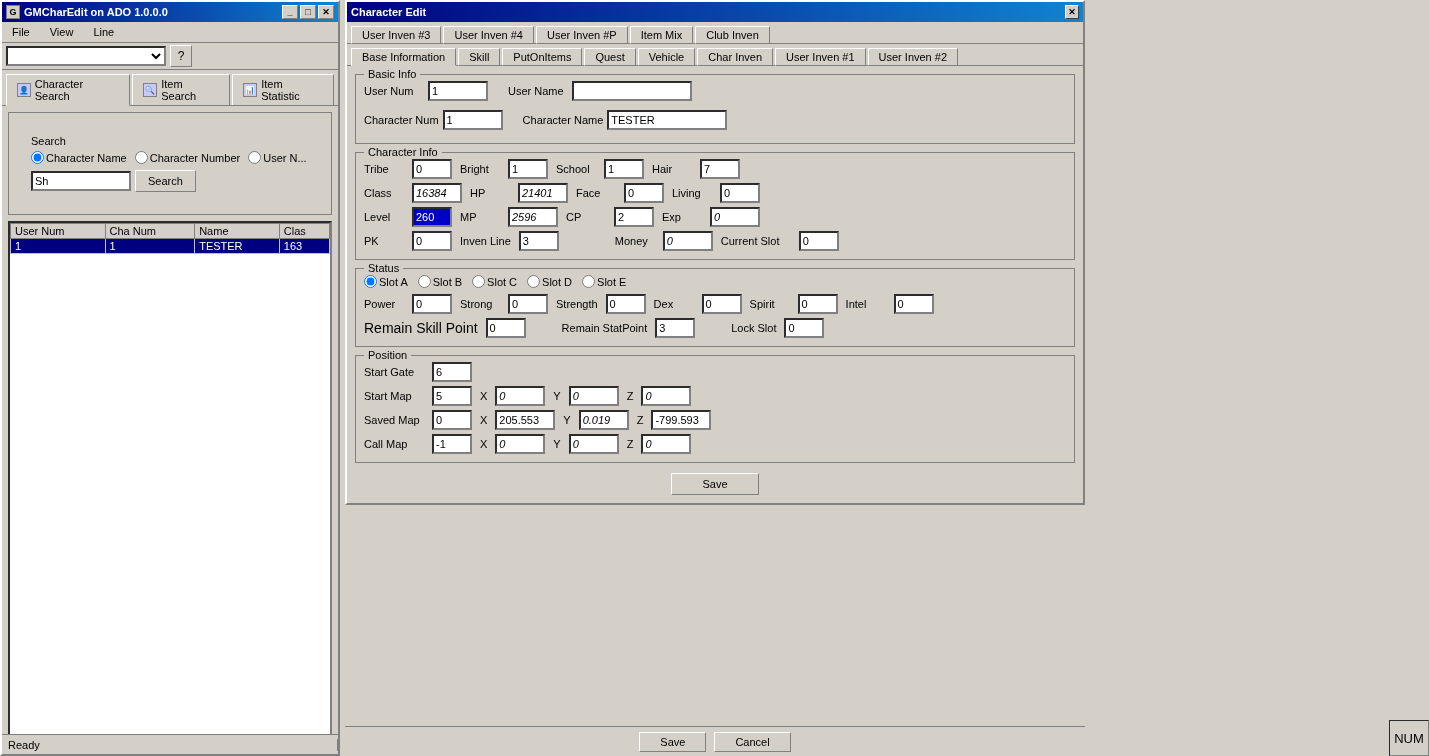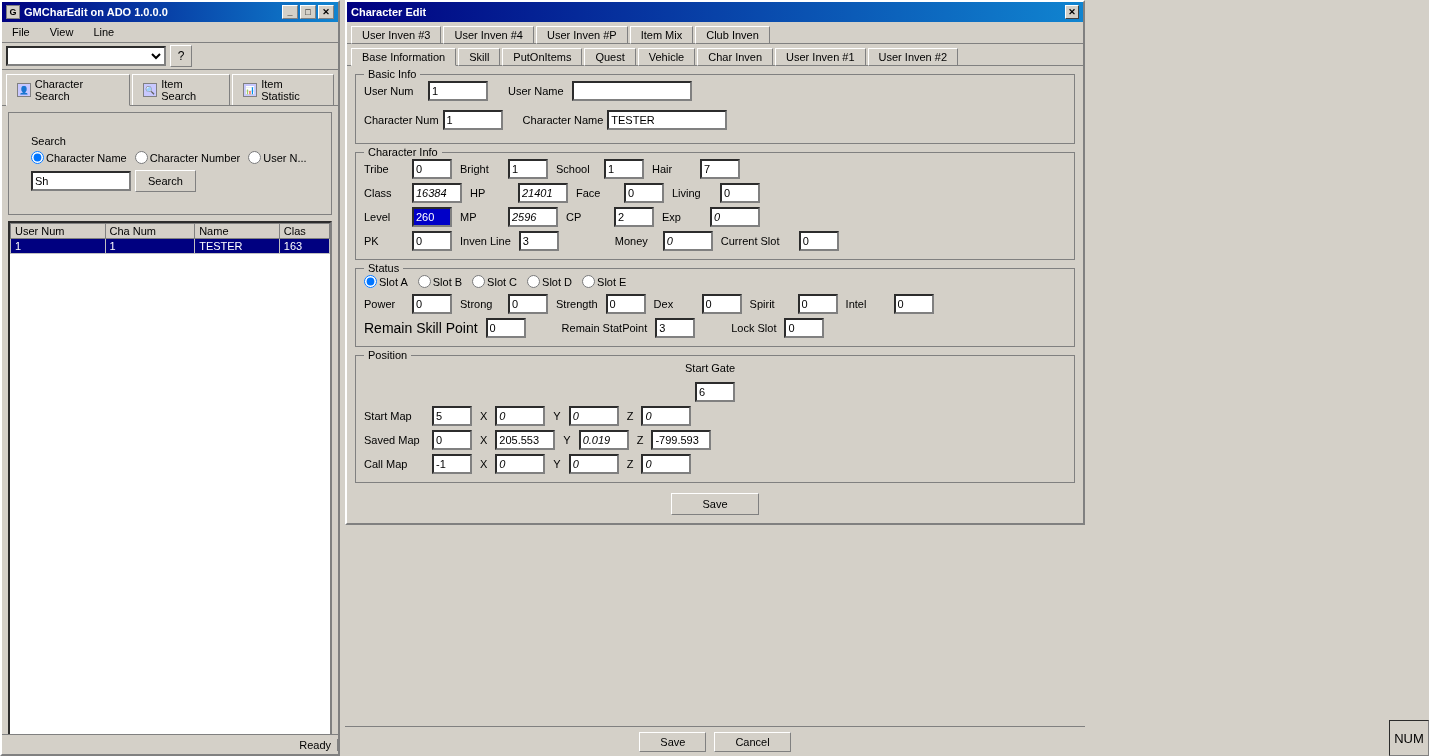--- a/index.html
+++ b/index.html
@@ -205,21 +205,20 @@
       display: flex;
       align-items: center;
       background: #d4d0c8;
       border-top: 1px solid #808080;
     }
     .status-text {
       padding: 0 6px;
       font-size: 11px;
       border-right: 1px solid #808080;
       flex: 1;
-      text-align: right;
     }
 
     
     .dialog {
       position: absolute;
       top: 0; left: 345px;
       width: 740px;
       background: #d4d0c8;
       border-top: 2px solid #ffffff;
       border-left: 2px solid #ffffff;
@@ -613,21 +612,21 @@
         <input class="form-input w40" type="text" value="3" style="">
         <span style="width:20px;"></span>
         <span style="font-size:11px;">Lock Slot</span>
         <input class="form-input w40" type="text" value="0" style="">
       </div>
     </div>
 
     <div class="group-box">
       <span class="group-box-title">Position</span>
 
-      <div style="display:flex; align-items:center; gap:8px; margin-bottom:4px;flex-direction:column;">
+      <div style="display:flex; align-items:center; gap:8px; margin-bottom:4px;">
         <span style="font-size:11px; min-width:60px;">Start Gate</span>
         <input class="form-input w40" type="text" value="6" style="">
       </div>
 
       <div style="display:flex; align-items:center; gap:8px; margin-bottom:4px;">
         <span style="font-size:11px; min-width:60px;">Start Map</span>
         <input class="form-input w40" type="text" value="5" style="">
         <span style="font-size:11px;">X</span>
         <input class="form-input w50" type="text" value="0" style="">
         <span style="font-size:11px;">Y</span>

